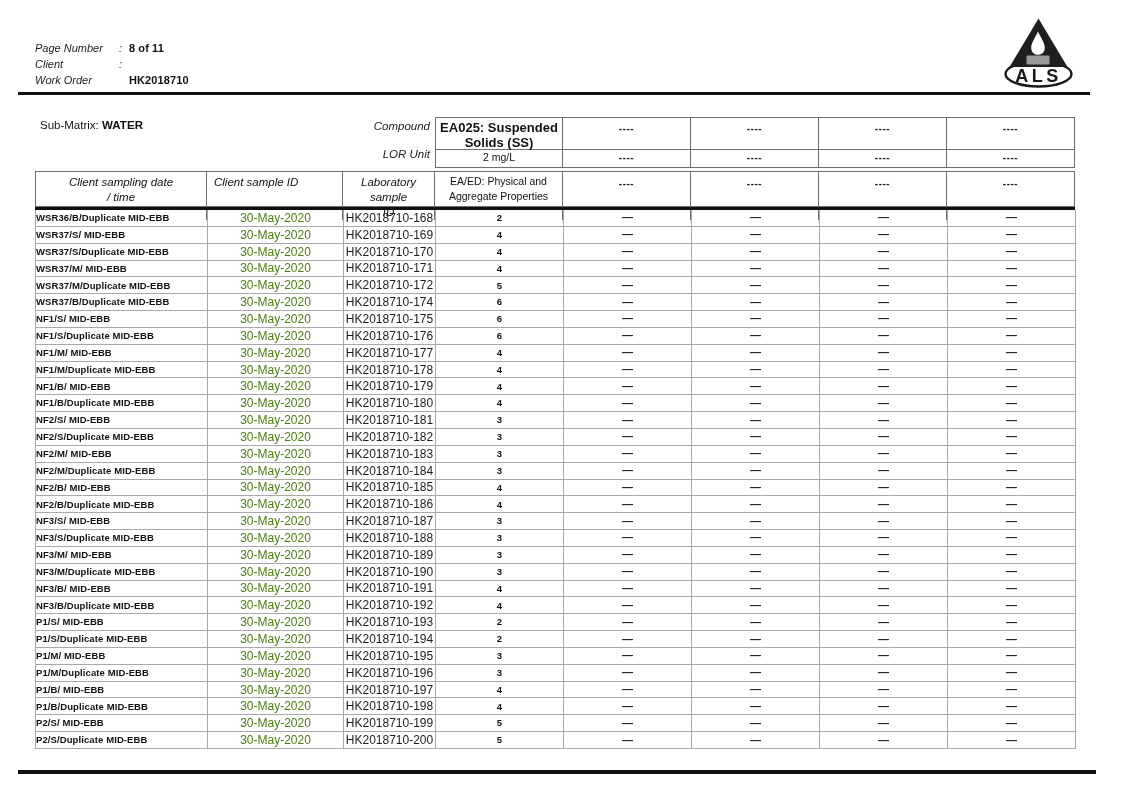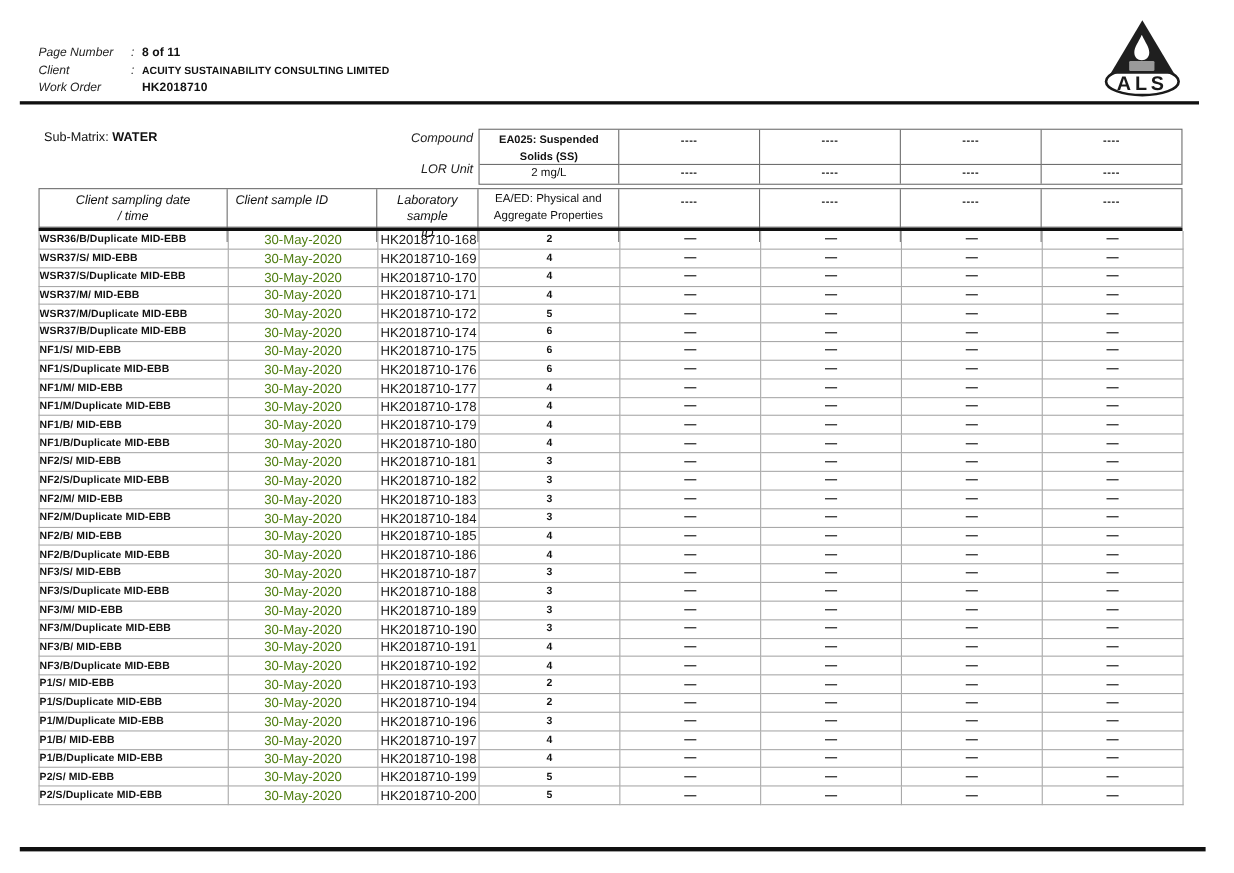--- a/index.html
+++ b/index.html
@@ -23,21 +23,21 @@
   .rowlabel{position:absolute;left:230px;width:200px;text-align:right;font-style:italic;font-size:11.5px;color:#222;}
   .lbl-compound{top:120px;}
   .lbl-lor{top:148px;}
   
   .box{position:absolute;border:1px solid #6e6e6e;box-sizing:border-box;background:#fff;}
   .box-analytes{left:435px;top:117px;width:640px;height:51px;display:grid;
                 grid-template-columns:127px 128px 128px 128px auto;grid-template-rows:32px auto;}
   .box-analytes .cell{border-right:1px solid #6e6e6e;}
   .box-analytes .cell.lastcol{border-right:none;}
   .box-analytes .r1{border-bottom:1px solid #6e6e6e;}
-  .an-name{font-weight:bold;font-size:10px;text-align:center;line-height:15px;padding-top:2px;}
+  .an-name{font-weight:bold;font-size:13px;text-align:center;line-height:15px;padding-top:2px;}
   .an-lor{font-size:10.5px;text-align:center;padding-top:1px;}
   .hdash{font-size:10px;font-weight:bold;text-align:center;letter-spacing:.5px;color:#222;}
   .r1.hdash{padding-top:5px;}
   .r2.hdash{padding-top:2px;}
   
   .box-idcols{left:35px;top:171px;width:1040px;height:36px;display:grid;
               grid-template-columns:171px 136px 92px 128px 128px 128px 128px auto;}
   .box-idcols .cell{border-right:1px solid #6e6e6e;}
   .box-idcols .cell.lastcol{border-right:none;}
   .id-left{font-style:italic;font-size:11.5px;padding:4px 0 0 7px;}
@@ -63,21 +63,20 @@
 
   <div class="meta">
     <div class="meta-row">
       <span class="meta-label">Page Number</span>
       <span class="meta-colon">:</span>
       <span class="meta-value">8 of 11</span>
     </div>
     <div class="meta-row small">
       <span class="meta-label">Client</span>
       <span class="meta-colon">:</span>
-      <span class="meta-value">ACUITY SUSTAINABILITY CONSULTING LIMITED</span>
     </div>
     <div class="meta-row">
       <span class="meta-label">Work Order</span>
       <span class="meta-colon"></span>
       <span class="meta-value">HK2018710</span>
     </div>
   </div>
 
   <svg class="logo" viewBox="0 0 90 80" xmlns="http://www.w3.org/2000/svg">
     <ellipse cx="45.5" cy="62" rx="33" ry="12.5" fill="#ffffff" stroke="#1a1a1a" stroke-width="2.4"></ellipse>
@@ -401,20 +400,30 @@
             <td class="c-client">P1/S/Duplicate MID-EBB</td>
             <td class="c-date">30-May-2020</td>
             <td class="c-lab">HK2018710-194</td>
             <td class="c-val">2</td>
             <td class="c-dash">—</td>
             <td class="c-dash">—</td>
             <td class="c-dash">—</td>
             <td class="c-dash">—</td>
           </tr>
           <tr>
+            <td class="c-client">P1/M/ MID-EBB</td>
+            <td class="c-date">30-May-2020</td>
+            <td class="c-lab">HK2018710-195</td>
+            <td class="c-val">3</td>
+            <td class="c-dash">—</td>
+            <td class="c-dash">—</td>
+            <td class="c-dash">—</td>
+            <td class="c-dash">—</td>
+          </tr>
+          <tr>
             <td class="c-client">P1/M/Duplicate MID-EBB</td>
             <td class="c-date">30-May-2020</td>
             <td class="c-lab">HK2018710-196</td>
             <td class="c-val">3</td>
             <td class="c-dash">—</td>
             <td class="c-dash">—</td>
             <td class="c-dash">—</td>
             <td class="c-dash">—</td>
           </tr>
           <tr>

